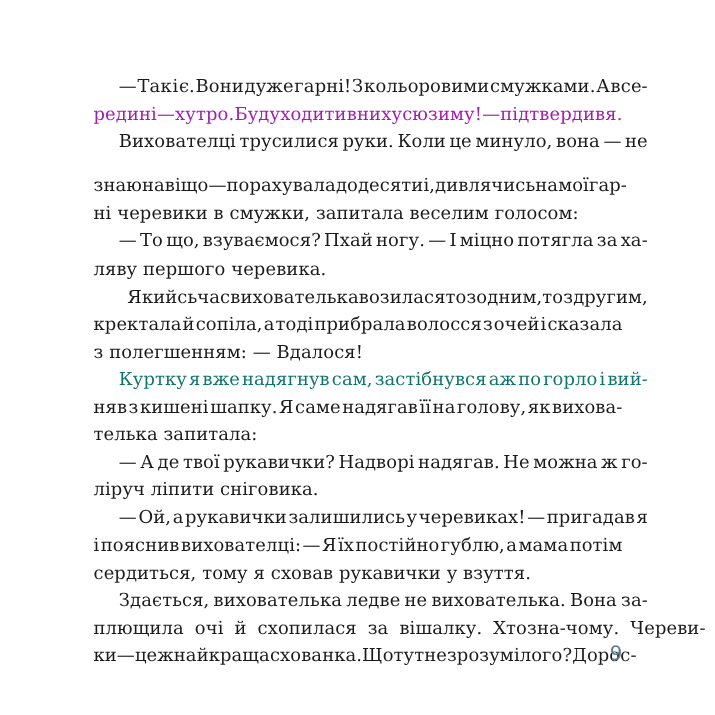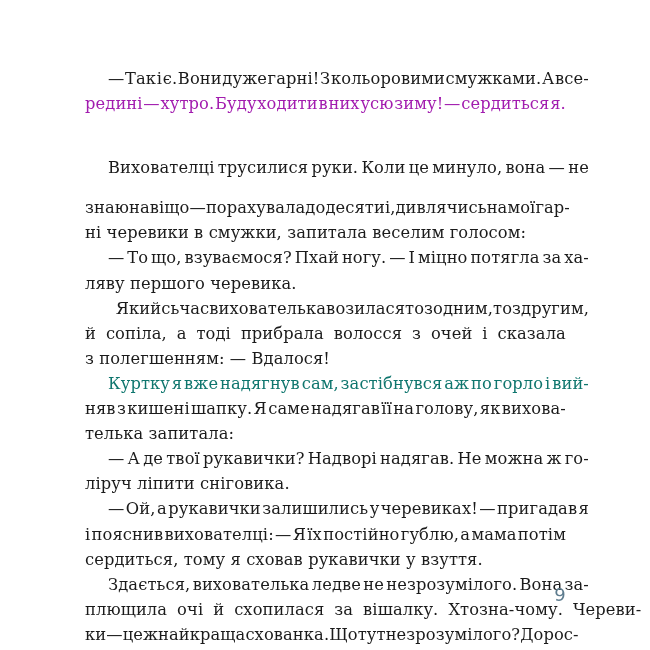--- a/index.html
+++ b/index.html
@@ -53,37 +53,37 @@
     font-weight: 400;
   }
 </style>
 </head>
 <body>
 
 <div id="page" style="background: rgb(255, 255, 255);">
 
   <div id="text-block">
       <div class="line indent just" style="color: rgb(27, 27, 27);"><span>—</span><span>Так</span><span>і</span><span>є.</span><span>Вони</span><span>дуже</span><span>гарні!</span><span>З</span><span>кольоровими</span><span>смужками.</span><span>А</span><span>все-</span></div>
-      <div class="line just" style="color: #a21caf;"><span>редині</span><span>—</span><span>хутро.</span><span>Буду</span><span>ходити</span><span>в</span><span>них</span><span>усю</span><span>зиму!</span><span>—</span><span>сердиться</span><span>я.</span></div>
-      <div class="line indent just" style="color: rgb(27, 27, 27); margin-top: 39px;"><span>Вихователці</span><span>трусилися</span><span>руки.</span><span>Коли</span><span>це</span><span>минуло,</span><span>вона</span><span>—</span><span>не</span></div>
+      <div class="line just" style="color: #a21caf;"><span>редині</span><span>—</span><span>хутро.</span><span>Буду</span><span>ходити</span><span>в</span><span>них</span><span>усю</span><span>зиму!</span><span>—</span><span>підтвердив</span><span>я.</span></div>
+      <div class="line indent just" style="color: rgb(27, 27, 27);"><span>Вихователці</span><span>трусилися</span><span>руки.</span><span>Коли</span><span>це</span><span>минуло,</span><span>вона</span><span>—</span><span>не</span></div>
       <div class="line just" style="color: rgb(27, 27, 27); margin-top: 15px;"><span>знаю</span><span>навіщо</span><span>—</span><span>порахувала</span><span>до</span><span>десяти</span><span>і,</span><span>дивлячись</span><span>на</span><span>мої</span><span>гар-</span></div>
       <div class="line" style="color: rgb(27, 27, 27);">ні черевики в смужки, запитала веселим голосом:</div>
       <div class="line indent just" style="color: rgb(27, 27, 27);"><span>—</span><span>То</span><span>що,</span><span>взуваємося?</span><span>Пхай</span><span>ногу.</span><span>—</span><span>І</span><span>міцно</span><span>потягла</span><span>за</span><span>ха-</span></div>
       <div class="line" style="color: rgb(27, 27, 27);">ляву першого черевика.</div>
       <div class="line indent just" style="color: rgb(27, 27, 27); justify-content: flex-end;"><span>Якийсь</span><span>час</span><span>вихователька</span><span>возилася</span><span>то</span><span>з</span><span>одним,</span><span>то</span><span>з</span><span>другим,</span></div>
-      <div class="line just" style="color: rgb(27, 27, 27);"><span>й</span><span>сопіла,</span><span>а</span><span>тоді</span><span>прибрала</span><span>волосся</span><span>з</span><span>очей</span><span>і</span><span>сказала</span></div>
+      <div class="line just" style="color: rgb(27, 27, 27);"><span>кректала</span><span>й</span><span>сопіла,</span><span>а</span><span>тоді</span><span>прибрала</span><span>волосся</span><span>з</span><span>очей</span><span>і</span><span>сказала</span></div>
       <div class="line" style="color: rgb(27, 27, 27);">з полегшенням: — Вдалося!</div>
       <div class="line indent just" style="color: #0f766e;"><span>Куртку</span><span>я</span><span>вже</span><span>надягнув</span><span>сам,</span><span>застібнувся</span><span>аж</span><span>по</span><span>горло</span><span>і</span><span>вий-</span></div>
       <div class="line just" style="color: rgb(27, 27, 27);"><span>няв</span><span>з</span><span>кишені</span><span>шапку.</span><span>Я</span><span>саме</span><span>надягав</span><span>її</span><span>на</span><span>голову,</span><span>як</span><span>вихова-</span></div>
       <div class="line" style="color: rgb(27, 27, 27);">телька запитала:</div>
       <div class="line indent just" style="color: rgb(27, 27, 27);"><span>—</span><span>А</span><span>де</span><span>твої</span><span>рукавички?</span><span>Надворі</span><span>надягав.</span><span>Не</span><span>можна</span><span>ж</span><span>го-</span></div>
       <div class="line" style="color: rgb(27, 27, 27);">ліруч ліпити сніговика.</div>
       <div class="line indent just" style="color: rgb(27, 27, 27);"><span>—</span><span>Ой,</span><span>а</span><span>рукавички</span><span>залишились</span><span>у</span><span>черевиках!</span><span>—</span><span>пригадав</span><span>я</span></div>
       <div class="line just" style="color: rgb(27, 27, 27);"><span>і</span><span>пояснив</span><span>вихователці:</span><span>—</span><span>Я</span><span>їх</span><span>постійно</span><span>гублю,</span><span>а</span><span>мама</span><span>потім</span></div>
       <div class="line" style="color: rgb(27, 27, 27);">сердиться, тому я сховав рукавички у взуття.</div>
-      <div class="line indent just" style="color: rgb(27, 27, 27);"><span>Здається,</span><span>вихователька</span><span>ледве</span><span>не</span><span>незрозумілого.</span><span>Вона</span><span>за-</span></div>
+      <div class="line indent just" style="color: rgb(27, 27, 27);"><span>Здається,</span><span>вихователька</span><span>ледве</span><span>не</span><span>вихователька.</span><span>Вона</span><span>за-</span></div>
       <div class="line just" style="color: rgb(27, 27, 27); gap: 10px;"><span>плющила</span><span>очі</span><span>й</span><span>схопилася</span><span>за</span><span>вішалку.</span><span>Хтозна-чому.</span><span>Череви-</span></div>
       <div class="line just" style="color: rgb(27, 27, 27);"><span>ки</span><span>—</span><span>це</span><span>ж</span><span>найкраща</span><span>схованка.</span><span>Що</span><span>тут</span><span>незрозумілого?</span><span>Дорос-</span></div>
     </div>
 
   <div id="page-number" style="color: rgb(93, 124, 142);">9</div>
 
 </div>
 
 </body></html>

